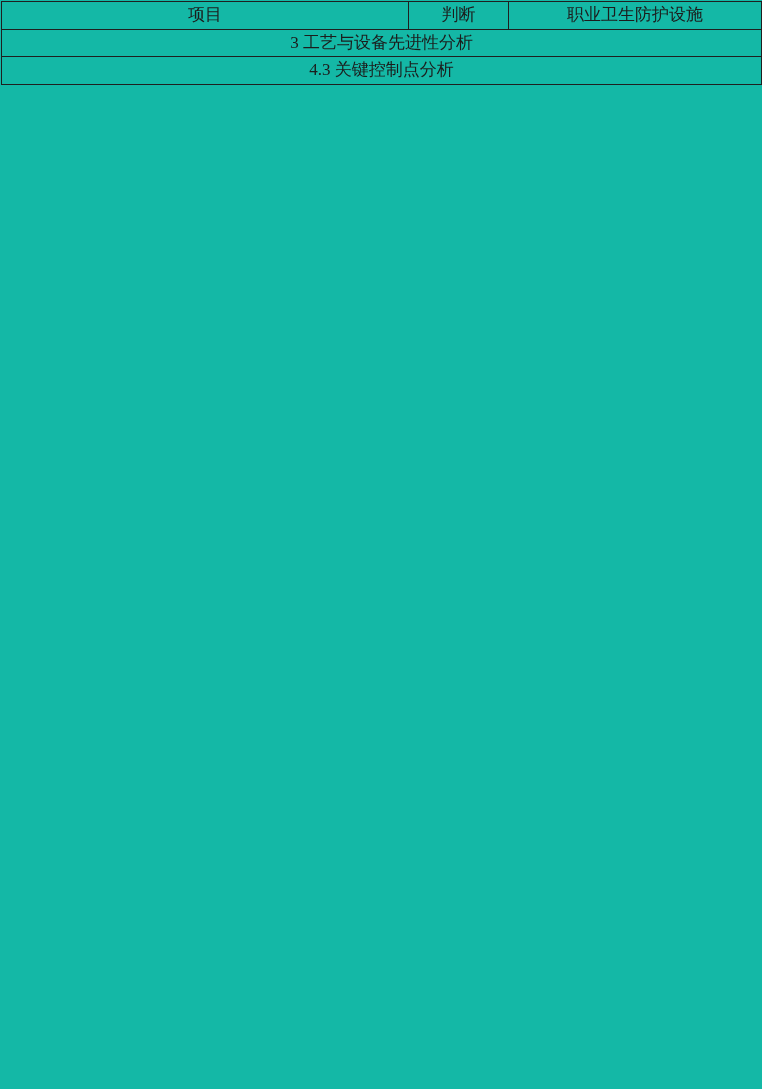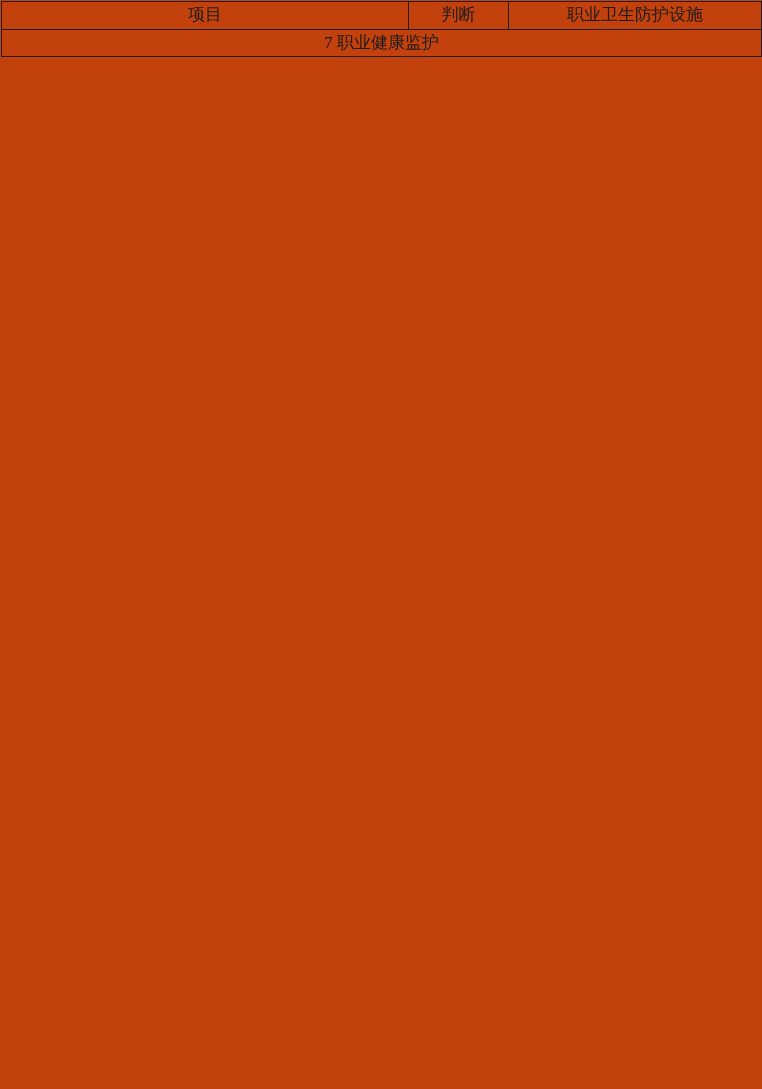--- a/index.html
+++ b/index.html
@@ -10,21 +10,21 @@
   body {
     width: 762px;
     height: 1089px;
     overflow: hidden;
     font-family: "Liberation Serif", "DejaVu Serif", serif;
     color: #1c1c1c;
   }
   .page {
     width: 762px;
     height: 1089px;
-    background: #c2410c;
+    background: #14b8a6;
     box-sizing: border-box;
     padding: 1px;
   }
   table.eval-table {
     border-collapse: collapse;
     table-layout: fixed;
     width: 760px;
   }
   .eval-table th,
   .eval-table td {
@@ -64,42 +64,45 @@
       </tr>
     </thead>
     <tbody>
         <tr></tr>
         <tr></tr>
         <tr></tr>
         <tr></tr>
         <tr></tr>
         <tr></tr>
         <tr></tr>
+        <tr>
+          <td colspan="3" class="section-cell">3 工艺与设备先进性分析</td>
+        </tr>
+        <tr></tr>
+        <tr></tr>
+        <tr></tr>
+        <tr></tr>
+        <tr></tr>
+        <tr>
+          <td colspan="3" class="section-cell">4.3 关键控制点分析</td>
+        </tr>
         <tr></tr>
         <tr></tr>
         <tr></tr>
         <tr></tr>
         <tr></tr>
         <tr></tr>
         <tr></tr>
         <tr></tr>
         <tr></tr>
         <tr></tr>
         <tr></tr>
         <tr></tr>
         <tr></tr>
         <tr></tr>
         <tr></tr>
         <tr></tr>
         <tr></tr>
         <tr></tr>
         <tr></tr>
-        <tr></tr>
-        <tr>
-          <td colspan="3" class="section-cell">7 职业健康监护</td>
-        </tr>
-        <tr></tr>
-        <tr></tr>
-        <tr></tr>
-        <tr></tr>
       </tbody>
   </table>
 </div>
 
 </body></html>

